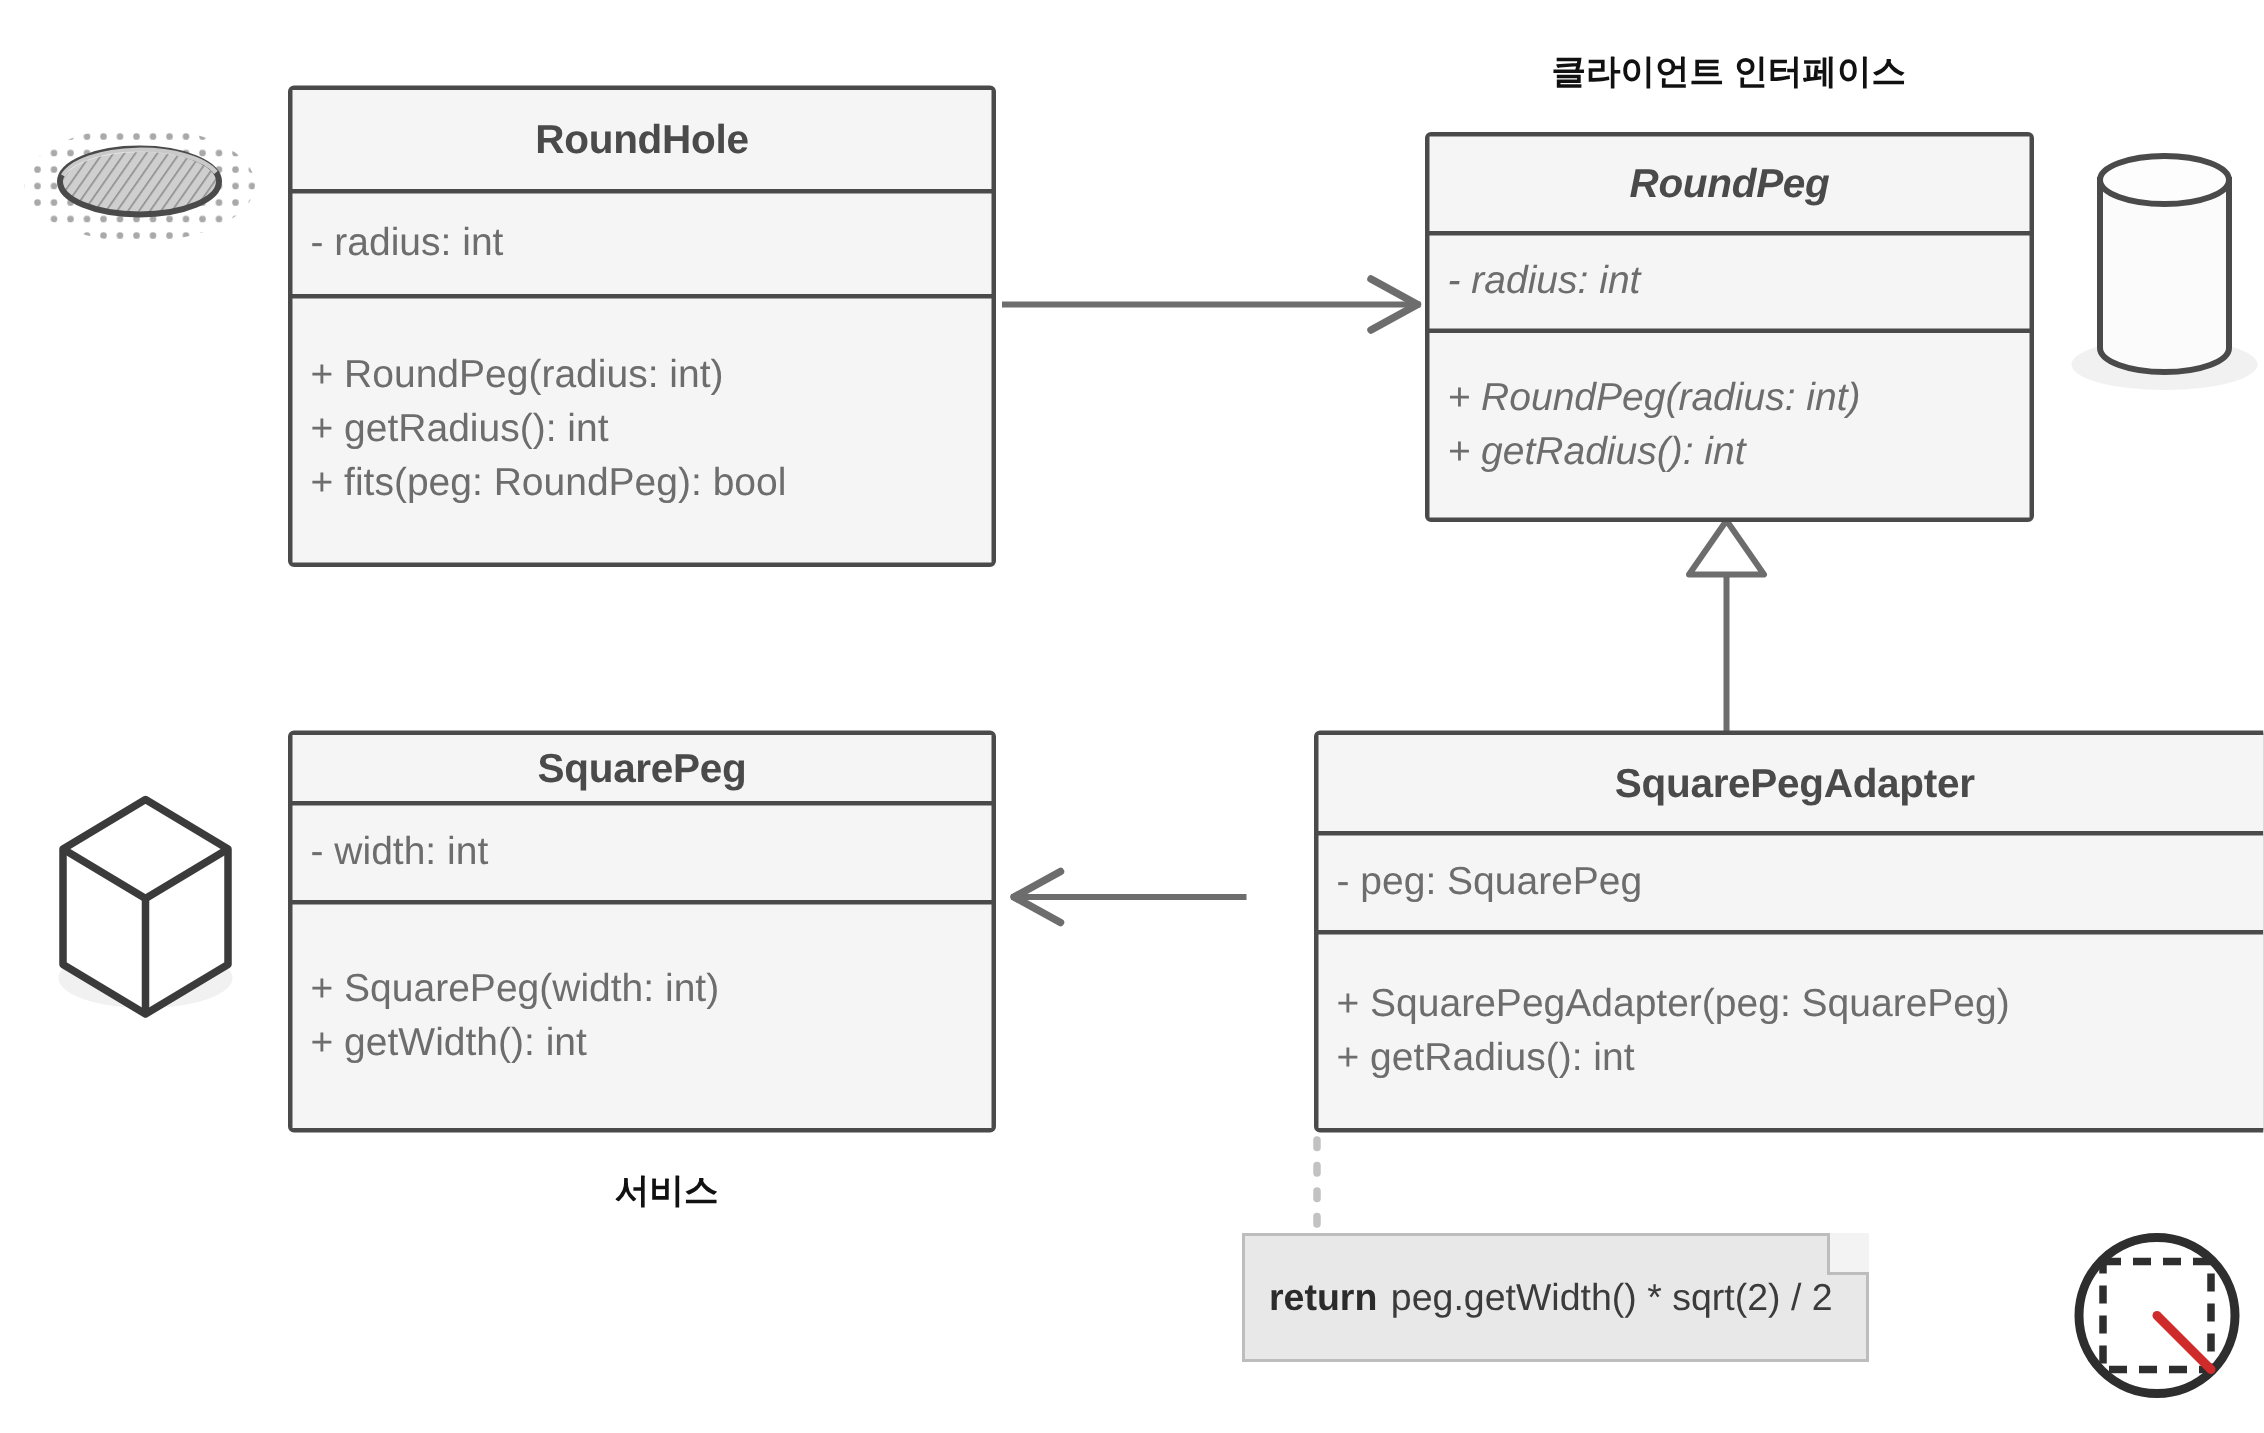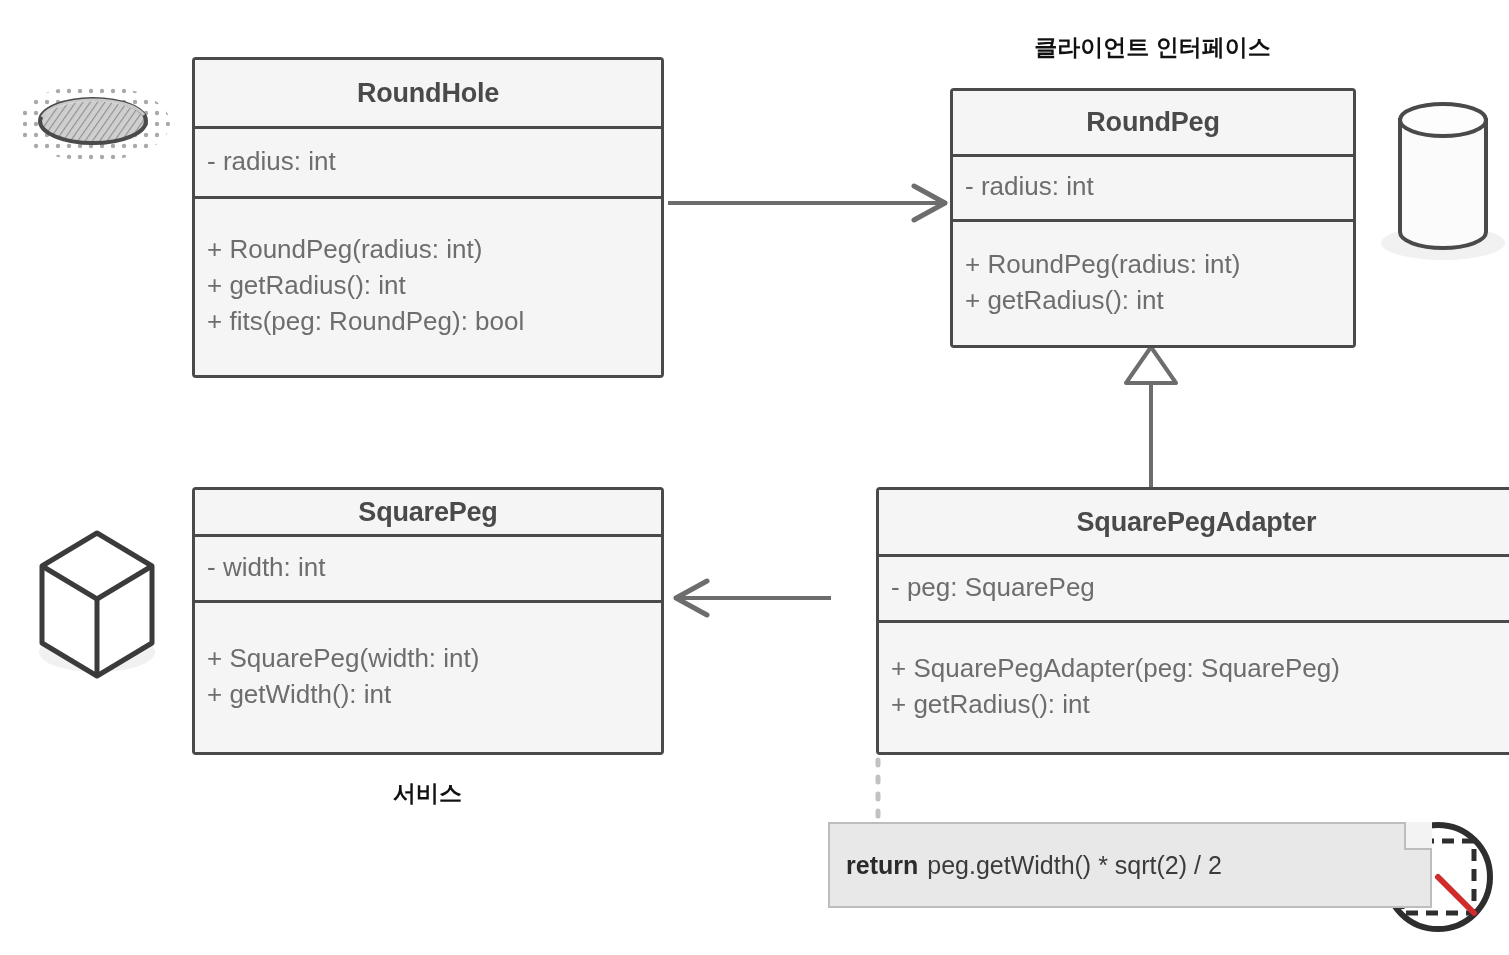--- a/index.html
+++ b/index.html
@@ -142,21 +142,21 @@
     </g>
 
     <g>
       <circle cx="1438" cy="877" r="52" fill="#ffffff" stroke="#2e2e2e" stroke-width="6"></circle>
       <rect x="1402" y="841" width="72" height="72" fill="none" stroke="#2e2e2e" stroke-width="5" stroke-dasharray="12 8"></rect>
       <line x1="1438" y1="877" x2="1474" y2="913" stroke="#cf2b2b" stroke-width="6" stroke-linecap="round"></line>
     </g>
   </svg>
 
   <div class="caption" style="left:950px; top:32px; width:405px;">클라이언트 인터페이스</div>
-  <div class="caption" style="left:195px; top:778px; width:465px;">서비스</div>
+  <div class="caption" style="left:212px; top:778px; width:465px;">서비스</div>
 
   <svg class="overlay">
 
     <g>
       <line x1="668" y1="203" x2="947" y2="203" stroke="#6d6d6d" stroke-width="4"></line>
       <polyline points="914,186 945,203 914,220" fill="none" stroke="#6d6d6d" stroke-width="5" stroke-linecap="round" stroke-linejoin="round"></polyline>
     </g>
 
     <g>
       <line x1="1151" y1="488" x2="1151" y2="383" stroke="#6d6d6d" stroke-width="4"></line>
@@ -178,21 +178,21 @@
     <div class="uml-compartment uml-members" style="height:67px;">
       <div class="member">- radius: int</div>
     </div>
     <div class="uml-compartment uml-members" style="flex:1;">
       <div class="member">+ RoundPeg(radius: int)</div>
       <div class="member">+ getRadius(): int</div>
       <div class="member">+ fits(peg: RoundPeg): bool</div>
     </div>
   </div>
 
-  <div class="uml-class" style="left:950px; top:88px; width:406px; height:260px;">
+  <div class="uml-class" style="left:950px; top:88px; width:406px; height:260px;font-style:italic;">
     <div class="uml-compartment uml-title" style="height:63px;">RoundPeg</div>
     <div class="uml-compartment uml-members" style="height:62px;">
       <div class="member">- radius: int</div>
     </div>
     <div class="uml-compartment uml-members" style="flex:1;">
       <div class="member">+ RoundPeg(radius: int)</div>
       <div class="member">+ getRadius(): int</div>
     </div>
   </div>
 
@@ -211,19 +211,19 @@
     <div class="uml-compartment uml-title" style="height:64px;">SquarePegAdapter</div>
     <div class="uml-compartment uml-members" style="height:63px;">
       <div class="member">- peg: SquarePeg</div>
     </div>
     <div class="uml-compartment uml-members" style="flex:1;">
       <div class="member">+ SquarePegAdapter(peg: SquarePeg)</div>
       <div class="member">+ getRadius(): int</div>
     </div>
   </div>
 
-  <div class="uml-note" style="left:828px; top:822px; width:604px; height:86px;">
+  <div class="uml-note" style="left:828px; top:822px; width:418px; height:86px;">
     <span class="kw">return</span>
     <span>peg.getWidth() * sqrt(2) / 2</span>
     <span class="note-fold"></span>
   </div>
 
 </div>
 
 </body></html>

